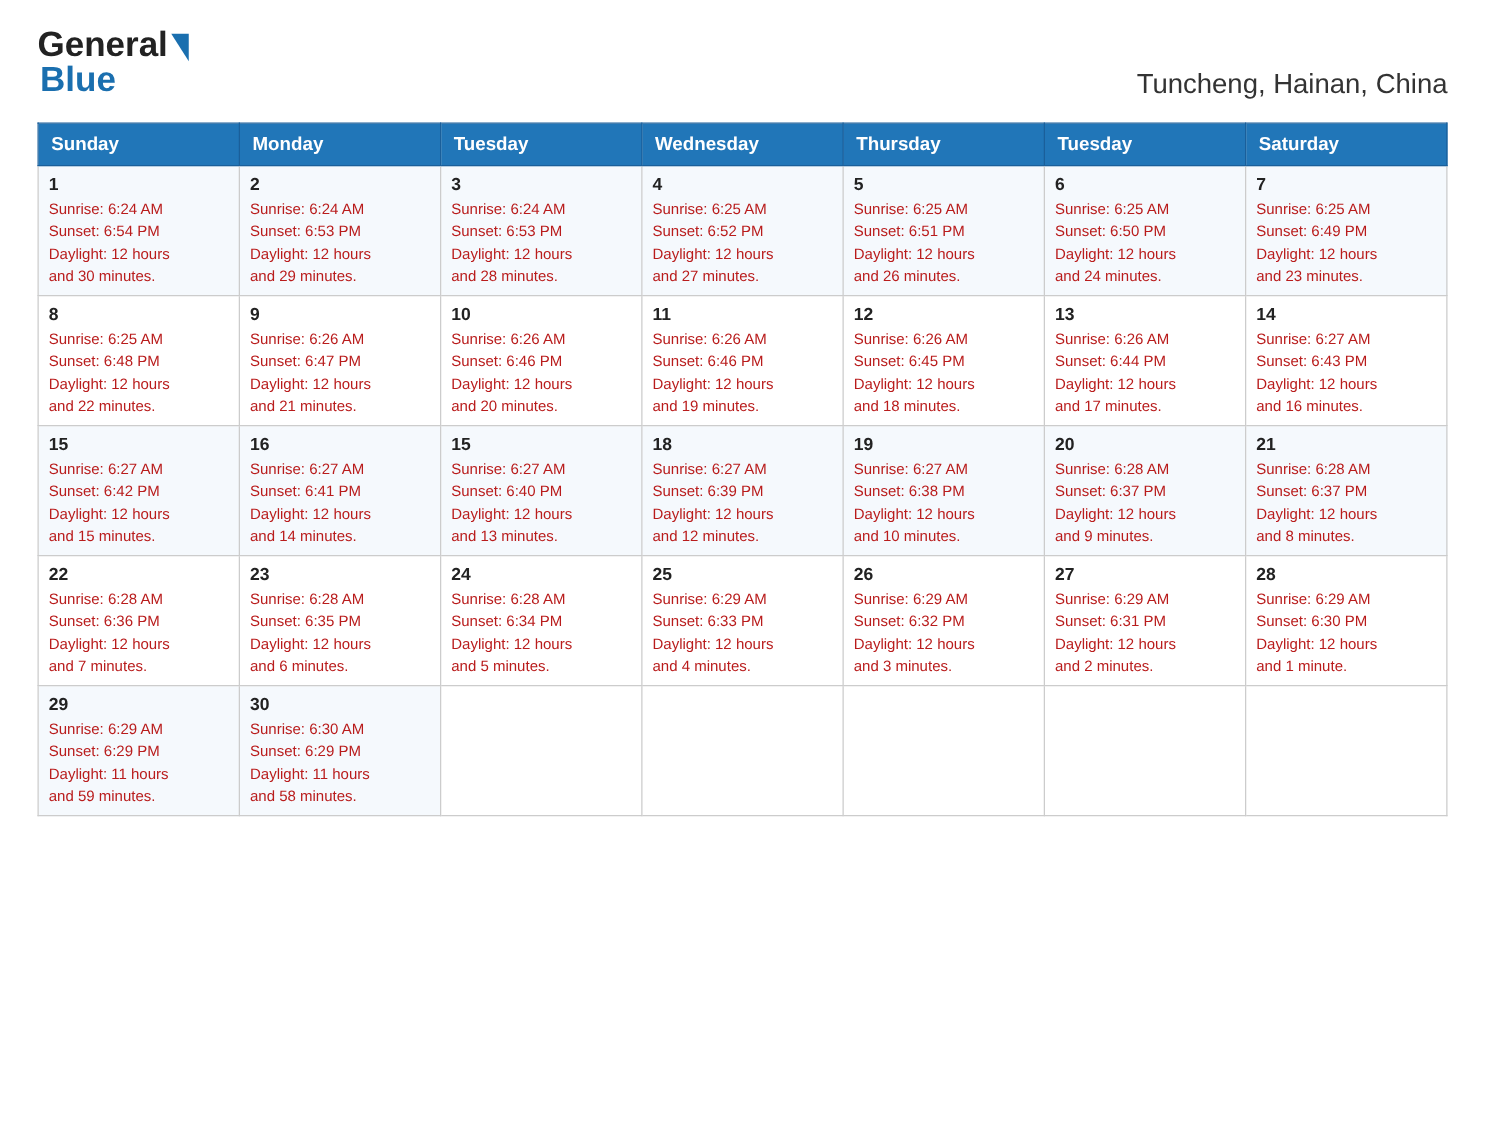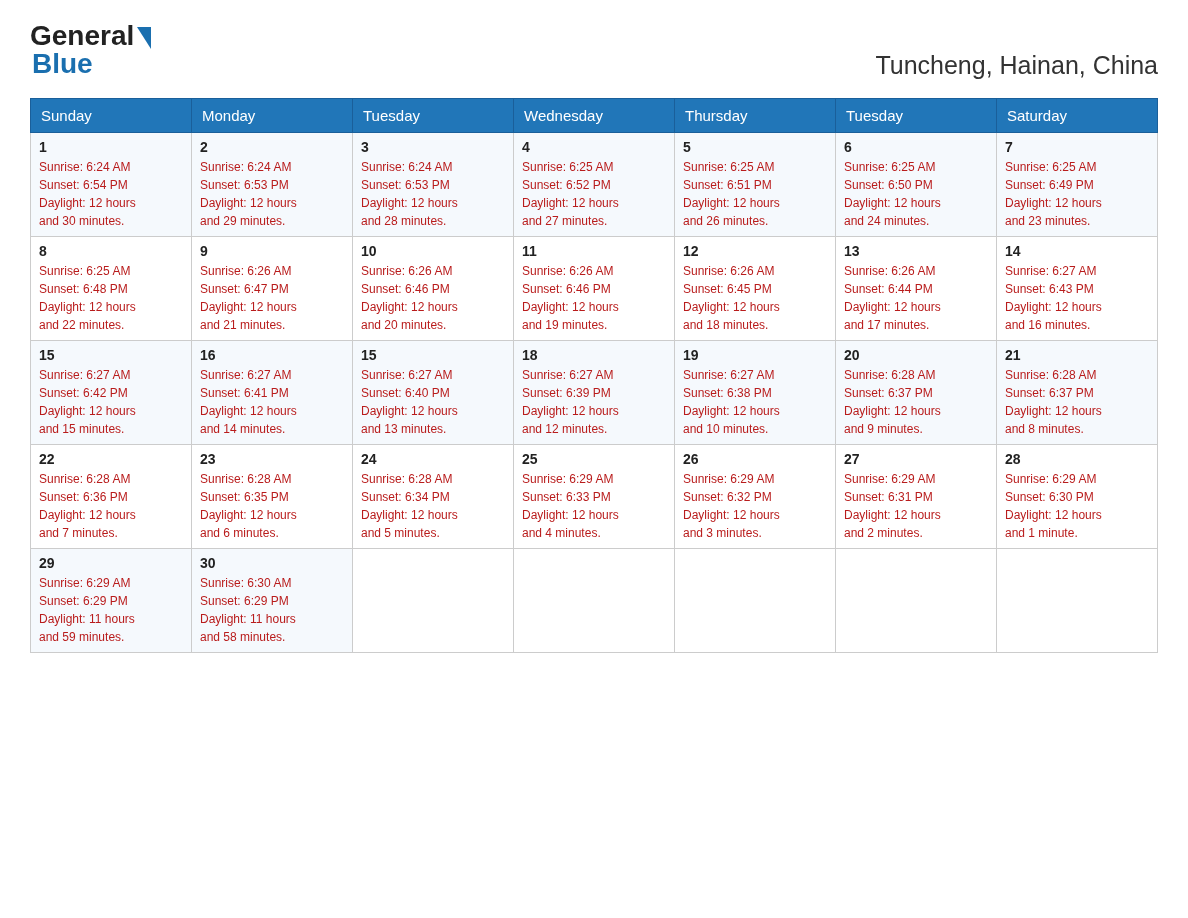--- a/index.html
+++ b/index.html
@@ -45,33 +45,33 @@
     .title-section {
       text-align: right;
     }
     .month-title {
       font-size: 52px;
       font-weight: normal;
       color: #111;
       line-height: 1.1;
     }
     .location {
-      font-size: 25px;
+      font-size: 22px;
       color: #333;
       margin-top: 4px;
     }
     .calendar {
       width: 100%;
       border-collapse: collapse;
     }
     .calendar thead tr th {
       background-color: #2176b8;
       color: #fff;
       font-size: 15px;
-      font-weight: normal;
+      font-weight: bold;
       padding: 8px 10px;
       text-align: left;
       border: 1px solid #1a5f9a;
     }
     .calendar tbody tr td {
       vertical-align: top;
       border: 1px solid #ccc;
       padding: 6px 8px;
       font-size: 12.5px;
       color: #333;

